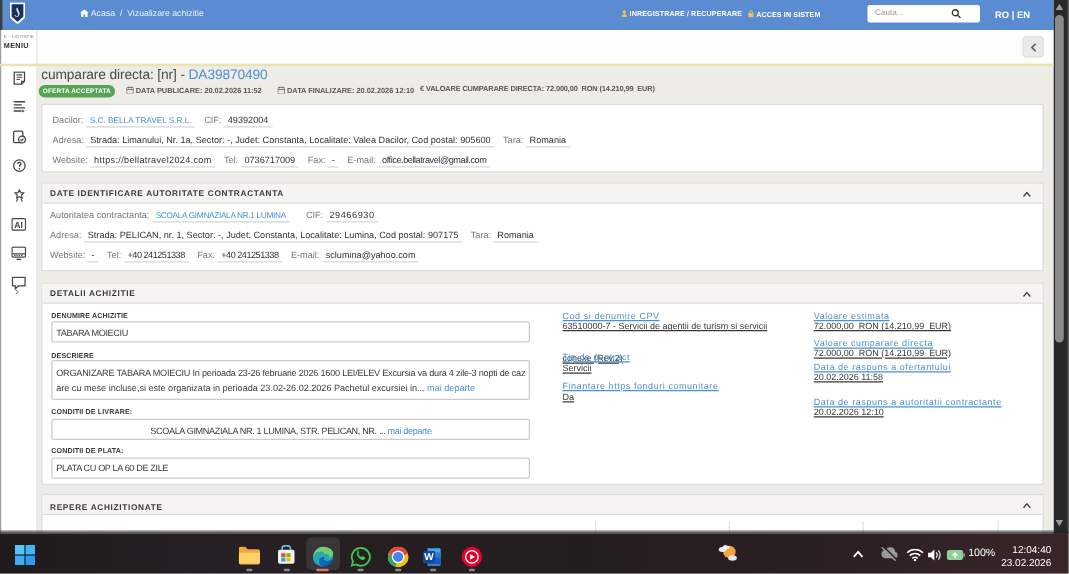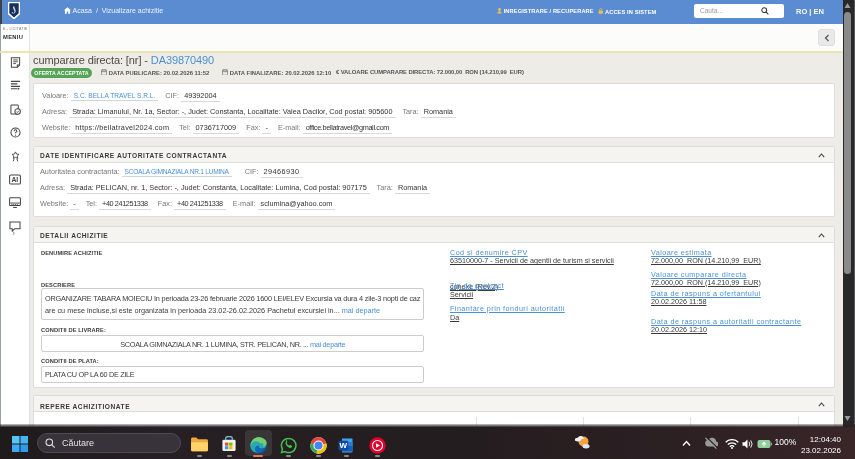--- a/index.html
+++ b/index.html
@@ -157,53 +157,54 @@
         <rect x="0.5" y="1.5" width="9" height="9" rx="1" fill="none" stroke="#666" stroke-width="1.2"></rect>
         <path d="M0.5 4.5 h9 M3 0.5 v2.5 M7 0.5 v2.5" stroke="#666" stroke-width="1.2"></path>
       </svg> DATA PUBLICARE: 20.02.2026 11:52</div>
   <div class="abs hmeta" style="left:191px;"><svg width="6" height="6.5" viewBox="0 0 10 11" style="vertical-align:-1px">
         <rect x="0.5" y="1.5" width="9" height="9" rx="1" fill="none" stroke="#666" stroke-width="1.2"></rect>
         <path d="M0.5 4.5 h9 M3 0.5 v2.5 M7 0.5 v2.5" stroke="#666" stroke-width="1.2"></path>
       </svg> DATA FINALIZARE: 20.02.2026 12:10</div>
   <div class="abs hmeta" style="left:305px; letter-spacing:-0.1px;">€ VALOARE CUMPARARE DIRECTA: 72.000,00&nbsp; RON (14.210,99&nbsp; EUR)</div>
 
   <div class="card" style="top:30px; height:55px;">
-    <div class="row" style="left:8px; top:6.5px;"><span class="lb">Valoare:</span> <a class="bl">S.C. BELLA TRAVEL S.R.L.</a><span class="sp"></span> <span class="lb">CIF:</span> <span class="vl">49392004</span></div>
+    <div class="row" style="left:8px; top:6.5px;"><span class="lb">Dacilor:</span> <a class="bl">S.C. BELLA TRAVEL S.R.L.</a><span class="sp"></span> <span class="lb">CIF:</span> <span class="vl">49392004</span></div>
     <div class="row" style="left:8px; top:22.5px;"><span class="lb">Adresa:</span> <span class="vl">Strada: Limanului, Nr. 1a, Sector: -, Judet: Constanta, Localitate: Valea Dacilor, Cod postal: 905600</span><span class="sp"></span> <span class="lb">Tara:</span> <span class="vl">Romania</span></div>
     <div class="row" style="left:8px; top:38.5px;"><span class="lb">Website:</span> <span class="vl" style="letter-spacing:0.25px;">https://bellatravel2024.com</span><span class="sp"></span> <span class="lb">Tel:</span> <span class="vl">0736717009</span><span class="sp"></span> <span class="lb">Fax:</span> <span class="vl">-</span><span class="sp"></span> <span class="lb">E-mail:</span> <span class="vl" style="letter-spacing:-0.35px;">office.bellatravel@gmail.com</span></div>
   </div>
 
   <div class="card" style="top:93px; height:71px;">
     <div class="cardhead">DATE IDENTIFICARE AUTORITATE CONTRACTANTA<svg class="chev" width="7" height="5" viewBox="0 0 7 5">
           <path d="M0.8 4.2 L3.5 1 L6.2 4.2" fill="none" stroke="#444" stroke-width="1.1"></path>
         </svg></div>
     <div class="row" style="left:6px; top:20px;"><span class="lb">Autoritatea contractanta:</span> <a class="bl" style="letter-spacing:-0.25px;">SCOALA GIMNAZIALA NR.1 LUMINA</a><span class="sp"></span> <span class="lb" style="margin-left:6px;">CIF:</span> <span class="vl" style="letter-spacing:0.45px;">29466930</span></div>
     <div class="row" style="left:6px; top:36px;"><span class="lb">Adresa:</span> <span class="vl">Strada: PELICAN, nr. 1, Sector: -, Judet: Constanta, Localitate: Lumina, Cod postal: 907175</span><span class="sp"></span> <span class="lb">Tara:</span> <span class="vl">Romania</span></div>
     <div class="row" style="left:6px; top:52px;"><span class="lb">Website:</span> <span class="vl">-</span><span class="sp"></span> <span class="lb">Tel:</span> <span class="vl" style="letter-spacing:-0.4px;">+40 241251338</span><span class="sp"></span> <span class="lb">Fax:</span> <span class="vl" style="letter-spacing:-0.4px;">+40 241251338</span><span class="sp"></span> <span class="lb">E-mail:</span> <span class="vl">sclumina@yahoo.com</span></div>
   </div>
 
   <div class="card" style="top:173px; height:162px;">
     <div class="cardhead">DETALII ACHIZITIE<svg class="chev" width="7" height="5" viewBox="0 0 7 5">
           <path d="M0.8 4.2 L3.5 1 L6.2 4.2" fill="none" stroke="#444" stroke-width="1.1"></path>
         </svg></div>
     <div class="flabel" style="left:7px; top:23px;">DENUMIRE ACHIZITIE</div>
+    <div class="fbox" style="top:30px; height:17px;">TABARA MOIECIU</div>
     <div class="flabel" style="left:7px; top:55px;">DESCRIERE</div>
     <div class="fbox" style="top:61px; height:32px; line-height:12.2px; letter-spacing:0;"><span style="letter-spacing:-0.18px;">ORGANIZARE TABARA MOIECIU In perioada 23-26 februarie 2026 1600 LEI/ELEV Excursia va dura 4 zile-3 nopti de caz</span><br><span style="letter-spacing:-0.02px;">are cu mese incluse,si este organizata in perioada 23.02-26.02.2026 Pachetul excursiei in... <span style="color:#4a90d2">mai departe</span></span></div>
     <div class="flabel" style="left:7px; top:100px;">CONDITII DE LIVRARE:</div>
     <div class="fbox" style="top:108px; height:17px;text-align:center;">SCOALA GIMNAZIALA NR. 1 LUMINA, STR. PELICAN, NR. ... <span style="color:#4a90d2">mai departe</span></div>
     <div class="flabel" style="left:7px; top:131px;">CONDITII DE PLATA:</div>
     <div class="fbox" style="top:138.5px; height:17px;">PLATA CU OP LA 60 DE ZILE</div>
 
     <div class="mcol">
       <div class="bluehead" style="left:416px; top:20.5px;">Cod si denumire CPV</div>
       <div class="colval" style="left:416px; top:29px;">63510000-7 - Servicii de agentii de turism si servicii</div>
       <div class="colval" style="left:416px; top:39.5px;margin-top:15px;">conexe (Rev.2)</div>
       <div class="bluehead" style="left:416px; top:53.5px;">Tip de contract</div>
       <div class="colval" style="left:416px; top:62.5px;">Servicii</div>
-      <div class="bluehead" style="left:416px; top:76.5px;">Finantare prin fonduri autoritatii</div>
+      <div class="bluehead" style="left:416px; top:76.5px;">Finantare https fonduri comunitare</div>
       <div class="colval" style="left:416px; top:86px;">Da</div>
     </div>
     <div class="rcol">
       <div class="bluehead" style="left:617px; top:21px;">Valoare estimata</div>
       <div class="colval" style="left:617px; top:29px;">72.000,00&nbsp; RON (14.210,99&nbsp; EUR)</div>
       <div class="bluehead" style="left:617px; top:43px;">Valoare cumparare directa</div>
       <div class="colval" style="left:617px; top:50.5px;">72.000,00&nbsp; RON (14.210,99&nbsp; EUR)</div>
       <div class="bluehead" style="left:617px; top:62px;">Data de raspuns a ofertantului</div>
       <div class="colval" style="left:617px; top:70px;">20.02.2026 11:58</div>
       <div class="bluehead" style="left:617px; top:90px;">Data de raspuns a autoritatii contractante</div>
@@ -233,27 +234,20 @@
 
 <div class="abs" style="left:0; top:424px; width:855px; height:3px; background:linear-gradient(180deg,rgba(40,34,36,0.25),rgba(36,31,33,0.95)); z-index:70;"></div>
 <div id="taskbar" class="abs">
 
   <svg class="abs" style="left:12px; top:9px;" width="16" height="16" viewBox="0 0 17 17">
       <rect x="0" y="0" width="8" height="8" fill="#57c5f7"></rect>
       <rect x="9" y="0" width="8" height="8" fill="#45b4f4"></rect>
       <rect x="0" y="9" width="8" height="8" fill="#3fa9f2"></rect>
       <rect x="9" y="9" width="8" height="8" fill="#2d9af0"></rect>
     </svg>
-  <div id="tsearch" class="abs">
-      <span>Căutare</span>
-    <svg width="11" height="11" viewBox="0 0 12 12" style="position:absolute; left:7px; top:4px;">
-        <circle cx="4.7" cy="4.7" r="3.6" fill="none" stroke="#dcdada" stroke-width="1.2"></circle>
-        <line x1="7.5" y1="7.5" x2="10.6" y2="10.6" stroke="#dcdada" stroke-width="1.2"></line>
-      </svg>
-  </div>
 
   <svg class="abs" style="left:191px; top:10px;" width="17" height="15" viewBox="0 0 18 16">
       <path d="M0 2 q0-1.5 1.5-1.5 h4 l2 2 h9 q1.5 0 1.5 1.5 v10 q0 1.5 -1.5 1.5 h-15 q-1.5 0 -1.5 -1.5 z" fill="#f0a73c"></path>
       <path d="M0 5.5 h18 v8 q0 1.5 -1.5 1.5 h-15 q-1.5 0 -1.5 -1.5 z" fill="#ffd269"></path>
     </svg>
   <div class="tdash" style="left:197px;"></div>
 
   <svg class="abs" style="left:221px; top:9px;" width="16" height="16" viewBox="0 0 17 17">
       <path d="M5 4 v-1.5 q0-2 3.5-2 q3.5 0 3.5 2 v1.5" fill="none" stroke="#6ac0e8" stroke-width="1.4"></path>
       <rect x="1.5" y="4" width="14" height="12" rx="1.5" fill="#f2f2f2"></rect>

